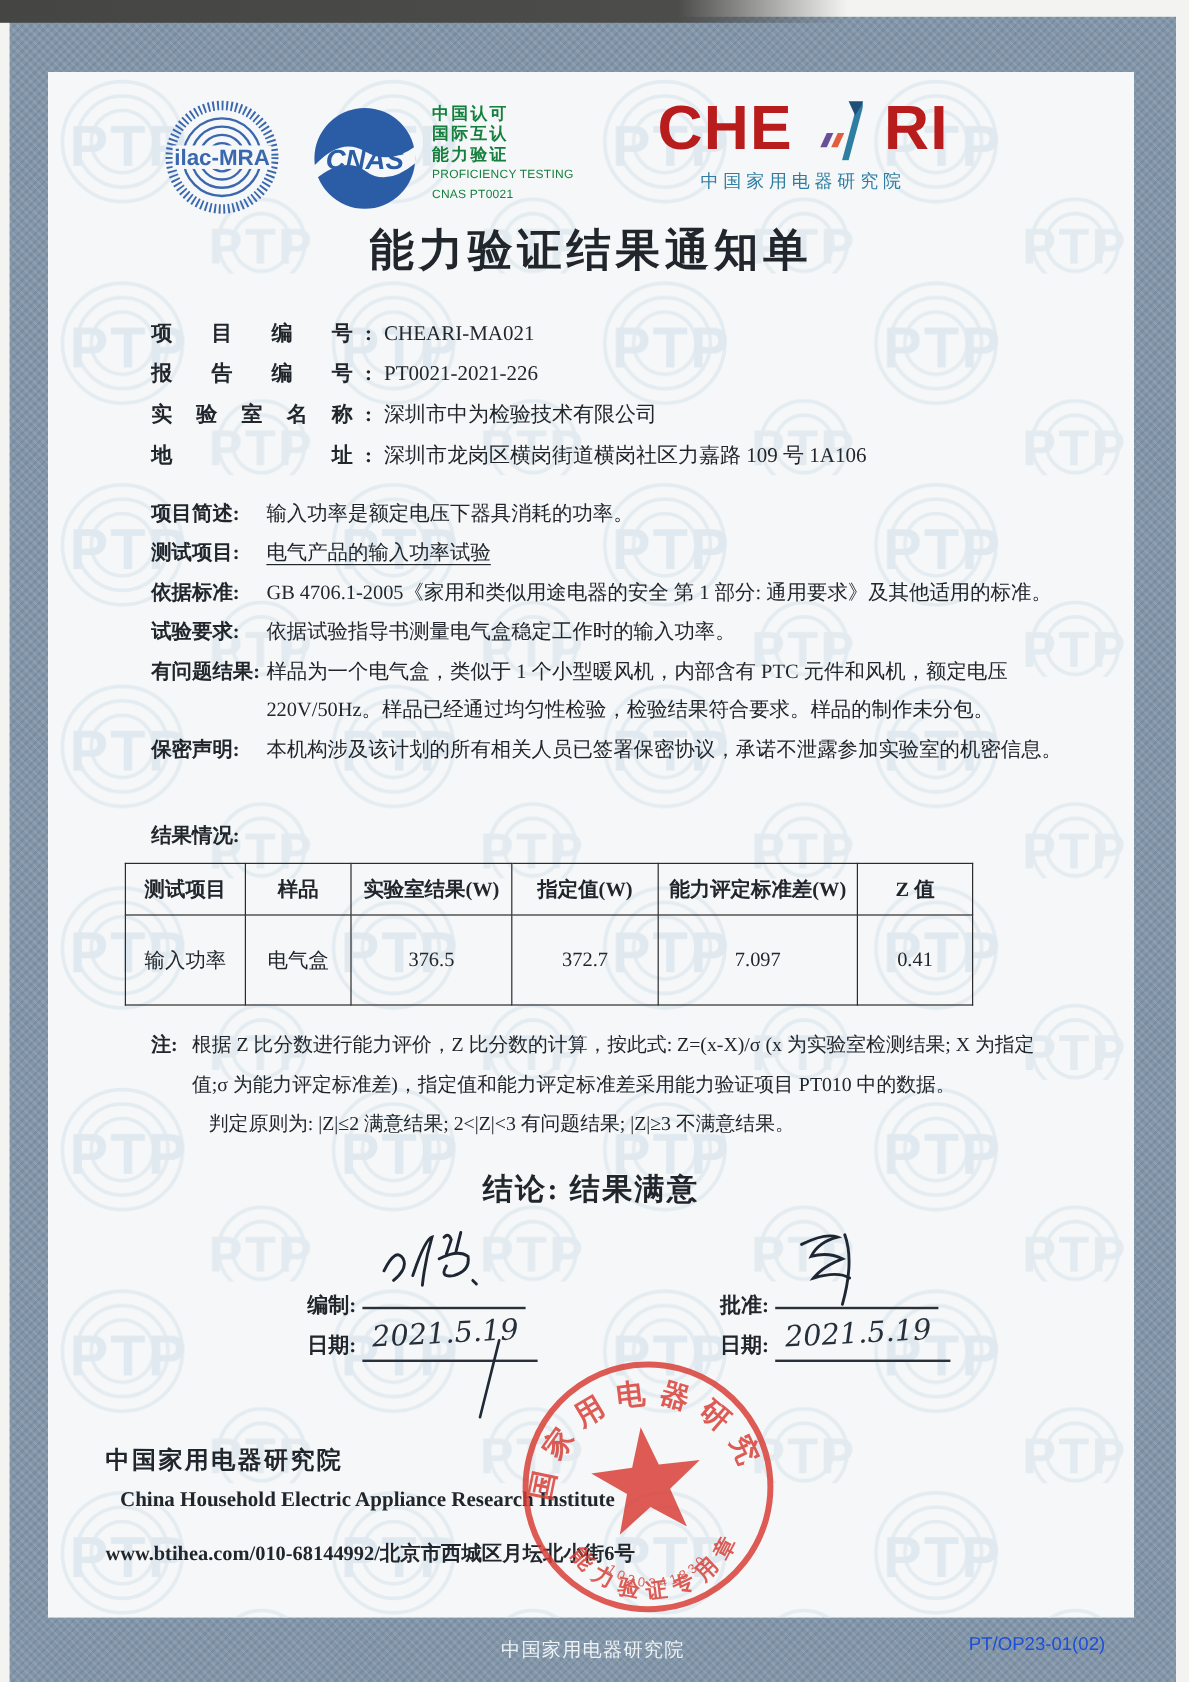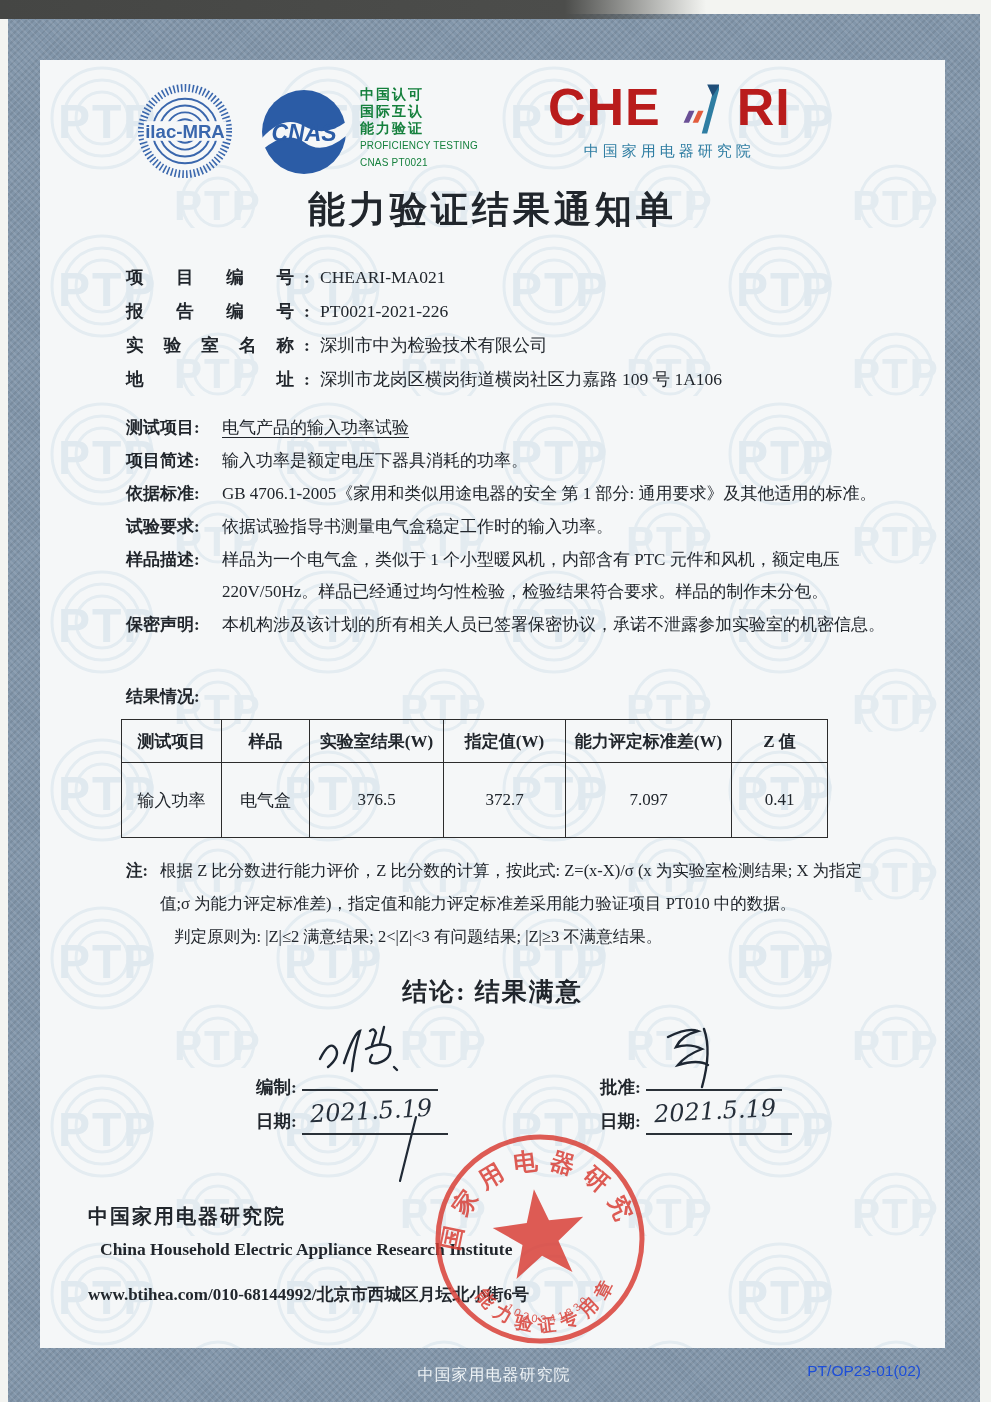--- a/index.html
+++ b/index.html
@@ -42,21 +42,21 @@
   .colon{display:inline-block;width:26px;text-align:center;font-weight:bold;}
   .fval{font-size:17.5px;}
   
   .sections{margin-top:16px;margin-left:38px;}
   .sec-row{display:flex;font-size:17px;line-height:32px;margin-bottom:1px;}
   .sec-label{flex:0 0 96px;font-weight:bold;}
   .sec-text{flex:1;max-width:700px;}
   .u{text-decoration:underline;text-underline-offset:4px;}
   
   .results-label{margin-top:42px;margin-left:38px;font-size:17px;font-weight:bold;line-height:28px;}
-  table.results{border-collapse:collapse;margin-left:33px;margin-top:8px;table-layout:fixed;width:706px;}
+  table.results{border-collapse:collapse;margin-left:16px;margin-top:8px;table-layout:fixed;width:706px;}
   table.results th,table.results td{border:1.6px solid #2c2c2c;text-align:center;font-size:17px;padding:0;}
   table.results th{height:42px;font-weight:600;}
   table.results td{height:74px;}
   
   .note{margin-top:16px;margin-left:38px;display:flex;font-size:16.5px;line-height:33px;}
   .note-prefix{flex:0 0 34px;font-weight:bold;}
   .note-body{flex:1;max-width:716px;}
   .note-line2{margin-top:0;padding-left:14px;}
   
   .conclusion{margin-top:22px;text-align:center;font-size:25px;font-weight:bold;letter-spacing:2px;line-height:34px;}
@@ -173,37 +173,37 @@
         <div class="field-row">
           <span class="jlabel">实 验 室 名 称</span><span class="colon">:</span><span class="fval">深圳市中为检验技术有限公司</span>
         </div>
         <div class="field-row">
           <span class="jlabel">地 址</span><span class="colon">:</span><span class="fval">深圳市龙岗区横岗街道横岗社区力嘉路 109 号 1A106</span>
         </div>
       </div>
 
       <div class="sections">
         <div class="sec-row">
+          <span class="sec-label">项目简述:</span>
+          <span class="sec-text">输入功率是额定电压下器具消耗的功率。</span>
+        </div>
+        <div class="sec-row">
           <span class="sec-label">测试项目:</span>
           <span class="sec-text u">电气产品的输入功率试验</span>
         </div>
         <div class="sec-row">
-          <span class="sec-label">项目简述:</span>
-          <span class="sec-text">输入功率是额定电压下器具消耗的功率。</span>
-        </div>
-        <div class="sec-row">
           <span class="sec-label">依据标准:</span>
           <span class="sec-text">GB 4706.1-2005《家用和类似用途电器的安全 第 1 部分: 通用要求》及其他适用的标准。</span>
         </div>
         <div class="sec-row">
           <span class="sec-label">试验要求:</span>
           <span class="sec-text">依据试验指导书测量电气盒稳定工作时的输入功率。</span>
         </div>
         <div class="sec-row">
-          <span class="sec-label">样品描述:</span>
+          <span class="sec-label">有问题结果:</span>
           <span class="sec-text">样品为一个电气盒，类似于 1 个小型暖风机，内部含有 PTC 元件和风机，额定电压 220V/50Hz。样品已经通过均匀性检验，检验结果符合要求。样品的制作未分包。</span>
         </div>
         <div class="sec-row">
           <span class="sec-label">保密声明:</span>
           <span class="sec-text">本机构涉及该计划的所有相关人员已签署保密协议，承诺不泄露参加实验室的机密信息。</span>
         </div>
       </div>
 
       <div class="results-label">结果情况:</div>
       <table class="results">

